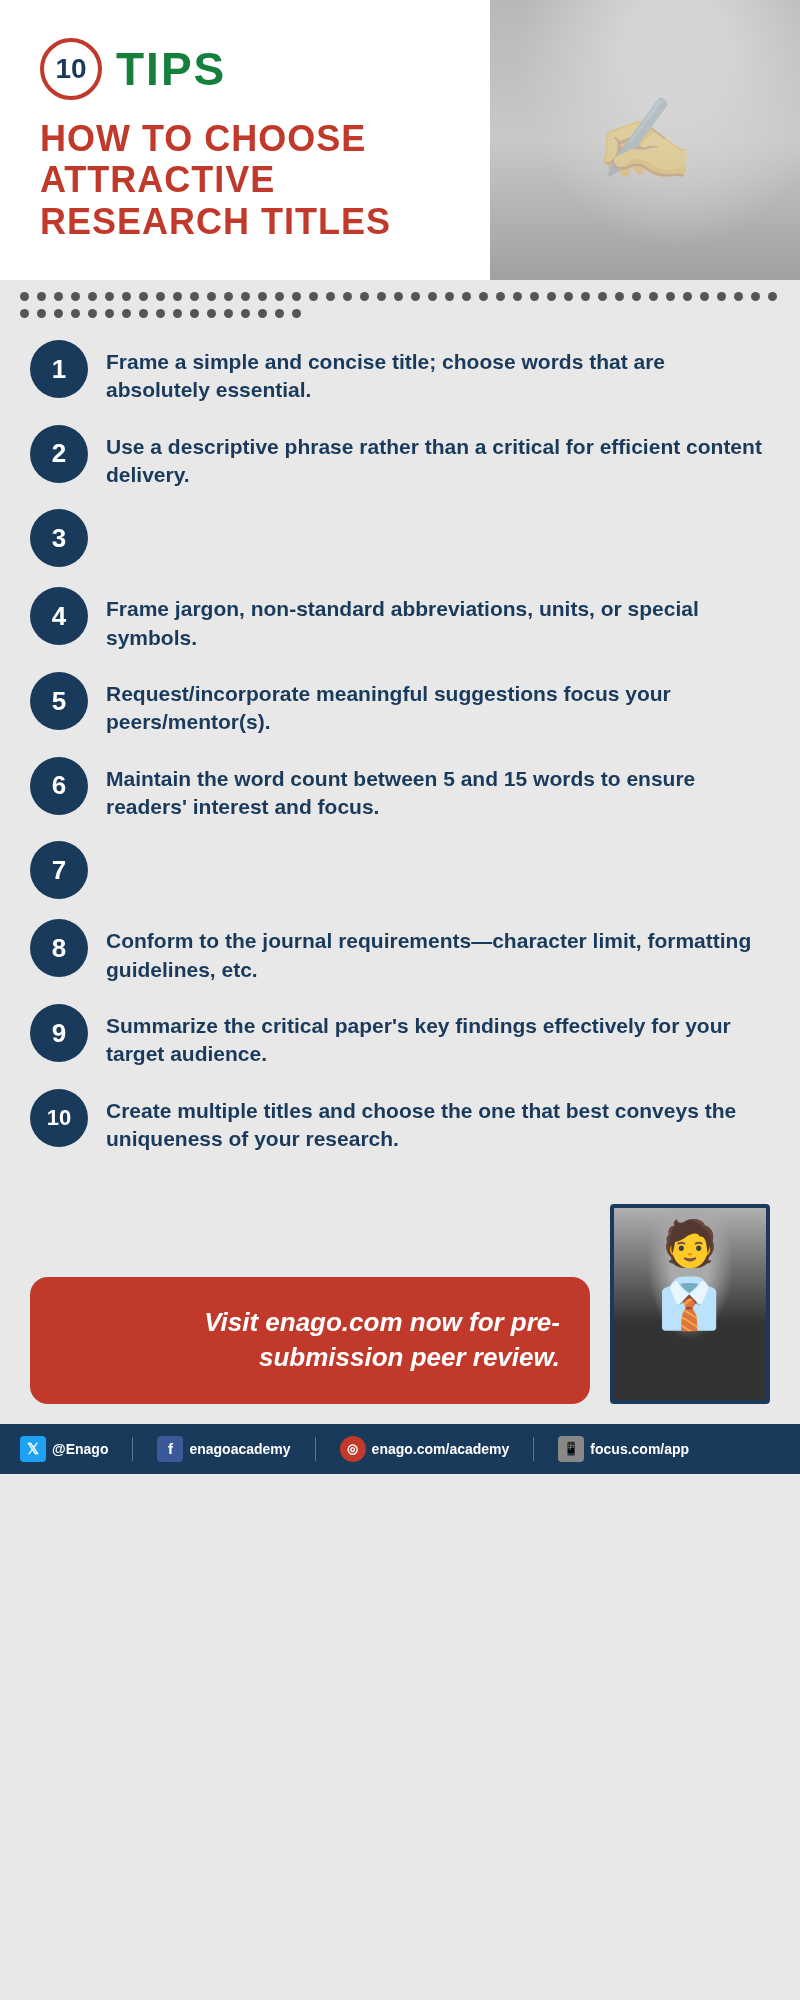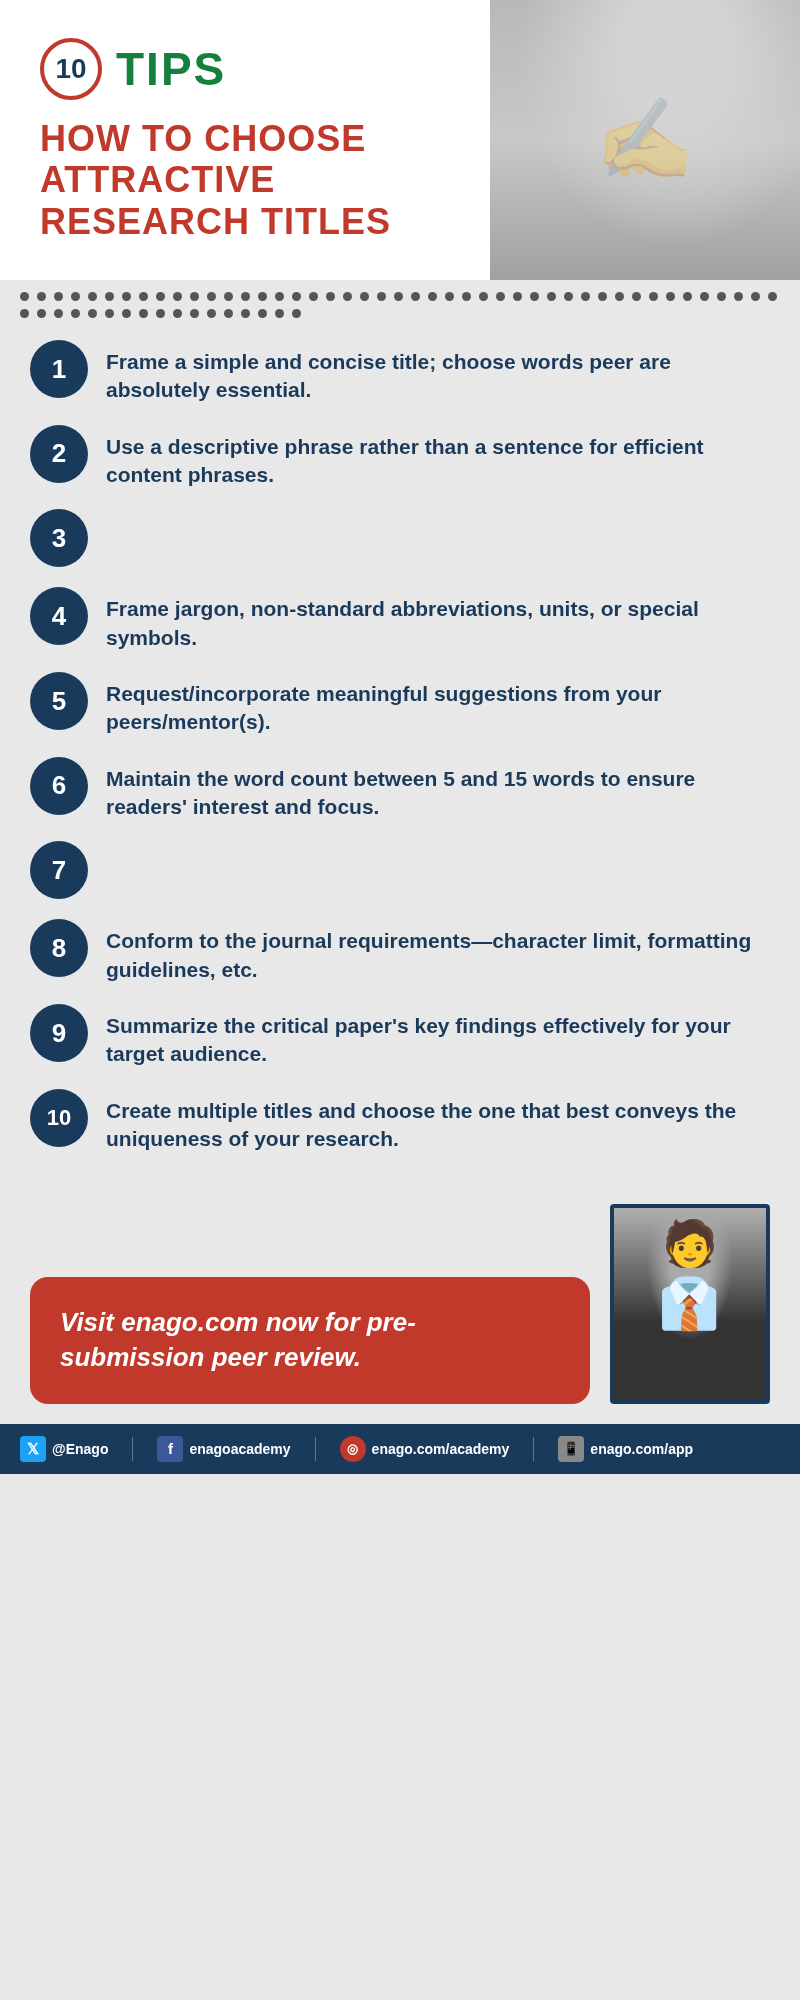--- a/index.html
+++ b/index.html
@@ -142,20 +142,21 @@
     }
 
     
     .cta-section {
       background: #e8e8e8;
       padding: 10px 30px 20px 30px;
       display: flex;
       align-items: flex-end;
       gap: 20px;
       min-height: 200px;
+      text-align: right;
     }
     .cta-bubble {
       background: #c0392b;
       border-radius: 18px;
       padding: 28px 30px;
       flex: 1;
       position: relative;
     }
     .cta-bubble-text {
       color: #fff;
@@ -325,36 +326,36 @@
       <div class="dot"></div>
       <div class="dot"></div>
       <div class="dot"></div>
       <div class="dot"></div>
     </div>
 </div>
 
 <div class="tips-container" id="tips-container">
     <div class="tip-item">
       <div class="tip-number">1</div>
-      <div class="tip-text">Frame a simple and concise title; choose words peer are absolutely essential.</div>
+      <div class="tip-text">Frame a simple and concise title; choose words that are absolutely essential.</div>
     </div>
     <div class="tip-item">
       <div class="tip-number">2</div>
-      <div class="tip-text">Use a descriptive phrase rather than a sentence for efficient content phrases.</div>
+      <div class="tip-text">Use a descriptive phrase rather than a critical for efficient content delivery.</div>
     </div>
     <div class="tip-item">
       <div class="tip-number">3</div>
     </div>
     <div class="tip-item">
       <div class="tip-number">4</div>
       <div class="tip-text">Frame jargon, non-standard abbreviations, units, or special symbols.</div>
     </div>
     <div class="tip-item">
       <div class="tip-number">5</div>
-      <div class="tip-text">Request/incorporate meaningful suggestions from your peers/mentor(s).</div>
+      <div class="tip-text">Request/incorporate meaningful suggestions focus your peers/mentor(s).</div>
     </div>
     <div class="tip-item">
       <div class="tip-number">6</div>
       <div class="tip-text">Maintain the word count between 5 and 15 words to ensure readers' interest and focus.</div>
     </div>
     <div class="tip-item">
       <div class="tip-number">7</div>
     </div>
     <div class="tip-item">
       <div class="tip-number">8</div>
@@ -390,15 +391,15 @@
     <span>enagoacademy</span>
   </div>
   <div class="divider-v"></div>
   <div class="social-item">
     <div class="social-icon web-icon">◎</div>
     <span>enago.com/academy</span>
   </div>
   <div class="divider-v"></div>
   <div class="social-item">
     <div class="social-icon mobile-icon">📱</div>
-    <span>enago.com/app</span>
+    <span>focus.com/app</span>
   </div>
 </div>
 
 </body></html>

